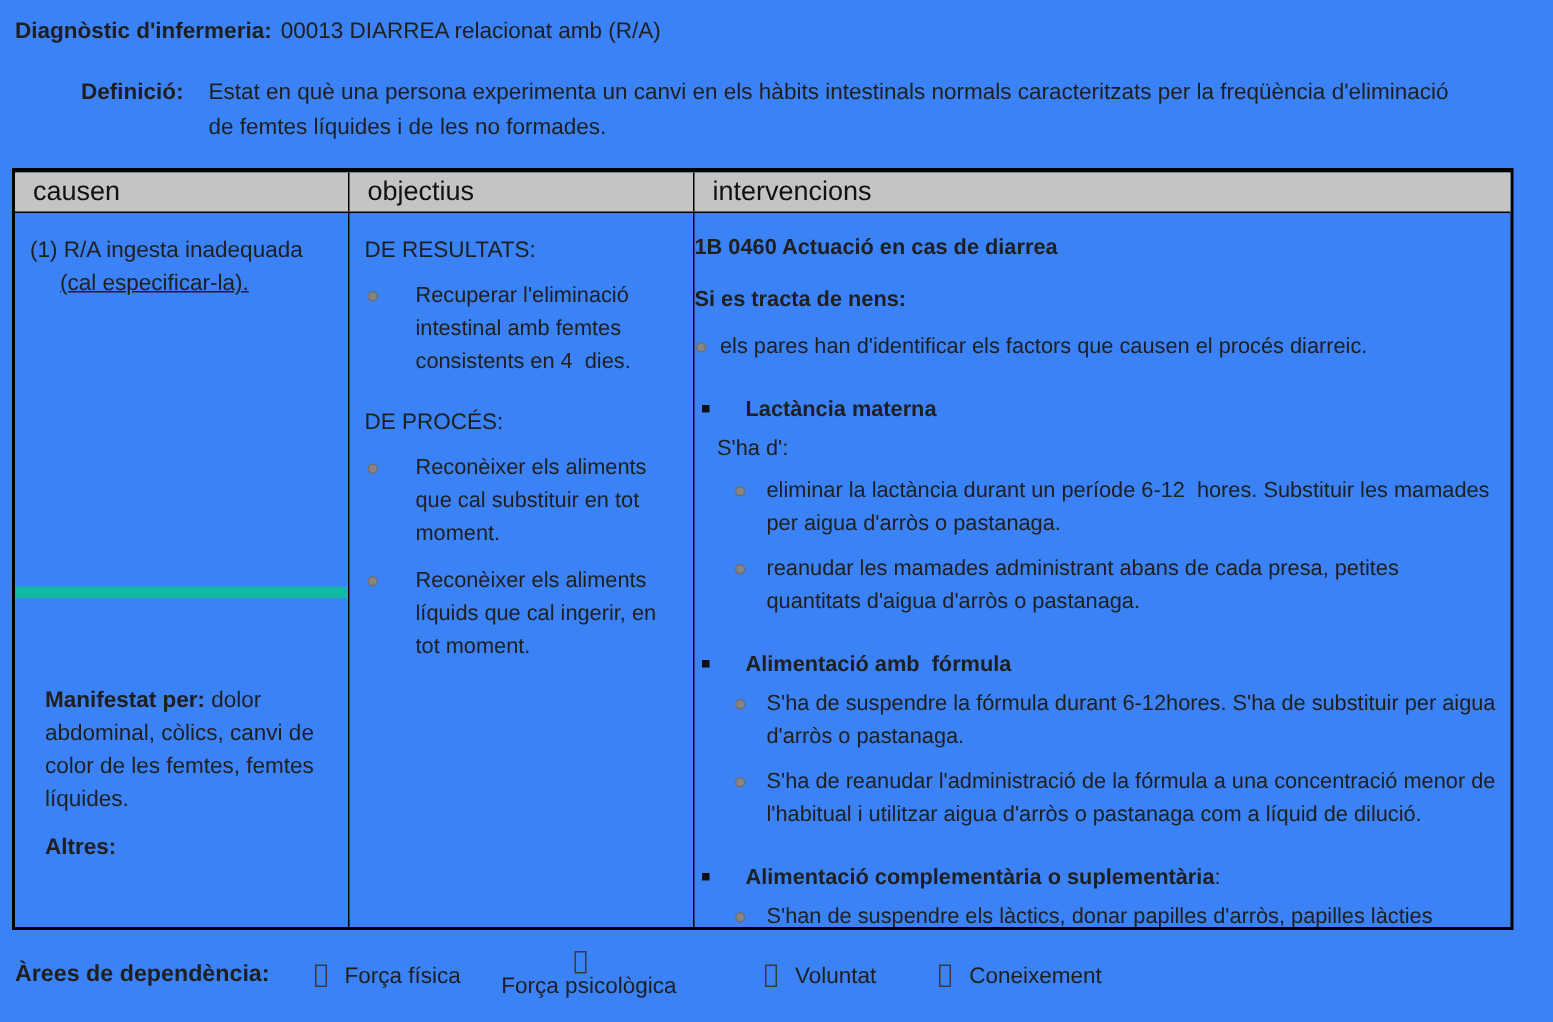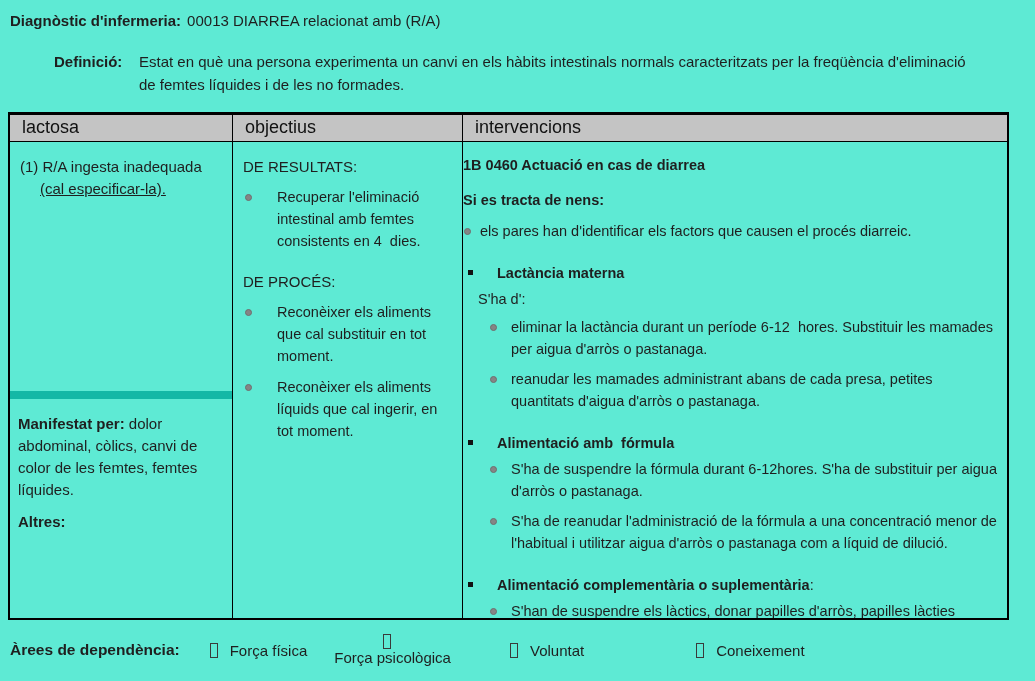--- a/index.html
+++ b/index.html
@@ -1,17 +1,17 @@
 <!DOCTYPE html>
 <html><head>
 <meta charset="utf-8">
 <style>
   html,body { margin:0; padding:0; background:#ffffff; }
   .page {
-    position:relative; width:1035px; height:681px; background:#5eead4;
+    position:relative; width:1035px; height:681px; background:#3b82f6;
     font-family:"Liberation Sans", sans-serif; color:#1f1f1f;
     overflow:hidden;
   }
   .b { font-weight:bold; }
   .pw { white-space:pre-wrap; }
 
   
   .topline { position:absolute; left:10px; top:12px; font-size:15px; }
   .topline .val { margin-left:6px; }
   .defrow { position:absolute; left:24px; top:50px; display:flex; font-size:15px; line-height:23px;margin-left:30px; }
@@ -33,21 +33,21 @@
     overflow:hidden; white-space:nowrap;
   }
   .th + .th { border-left:1px solid #000; }
   .tbody { display:grid; grid-template-columns:222px 230px 545px; height:476px; }
   .tcol { box-sizing:border-box; overflow:hidden; }
   .tcol + .tcol { border-left:1px solid #000; }
 
   
   .causes-top { height:257px; border-bottom:8px solid #14b8a6; box-sizing:border-box; padding:14px 8px 0 10px; font-size:15px; line-height:22px; }
   .hang-indent { padding-left:20px;text-decoration:underline; }
-  .causes-bottom { padding:14px 10px 0 8px; font-size:15px; line-height:22px; }
+  .causes-bottom { padding:14px 10px 0 20px; font-size:15px; line-height:22px;margin-top:43px; }
   .altres { margin-top:10px; }
 
   
   .li { display:flex; align-items:flex-start; }
   .dot {
     flex:0 0 auto; width:5px; height:5px; border-radius:50%;
     background:#858585; border:1px solid #6e6e6e; margin:8px 0 0 0;
   }
   .sq { flex:0 0 auto; width:5px; height:5px; background:#111; margin:8px 0 0 0; }
   .litext { margin-left:9px; }
@@ -76,42 +76,42 @@
   .footer { position:absolute; left:10px; top:634px; display:flex; align-items:center; font-size:15px; }
   .f-label { font-size:15.5px; }
   .f-opt { display:flex; align-items:center; }
   .cbox {
     display:inline-block; width:8px; height:15px;
     border:1px solid #3a3a3a; box-sizing:border-box; margin-right:12px;
   }
   .f-opt-1 { margin-left:30px; }
   .f-opt-2 { margin-left:27px;flex-direction:column; }
   .f-opt-3 { margin-left:59px; }
-  .f-opt-4 { margin-left:112px; }
+  .f-opt-4 { margin-left:42px; }
 </style>
 </head>
 <body>
 
 <div class="page">
 
   <div class="topline">
     <span class="b">Diagnòstic d'infermeria:</span><span class="val">00013 DIARREA relacionat amb (R/A)</span>
   </div>
 
   <div class="defrow">
     <span class="b deflabel">Definició:</span>
     <div class="deftext">
       <div>Estat en què una persona experimenta un canvi en els hàbits intestinals normals caracteritzats per la freqüència d'eliminació</div>
       <div>de femtes líquides i de les no formades.</div>
     </div>
   </div>
 
   <div class="dtable">
     <div class="thead">
-      <div class="th">lactosa</div>
+      <div class="th">causen</div>
       <div class="th">objectius</div>
       <div class="th">intervencions</div>
     </div>
 
     <div class="tbody">
 
       <div class="tcol">
         <div class="causes-top">
           <div>(1) R/A ingesta inadequada</div>
           <div class="hang-indent">(cal especificar-la).</div>

